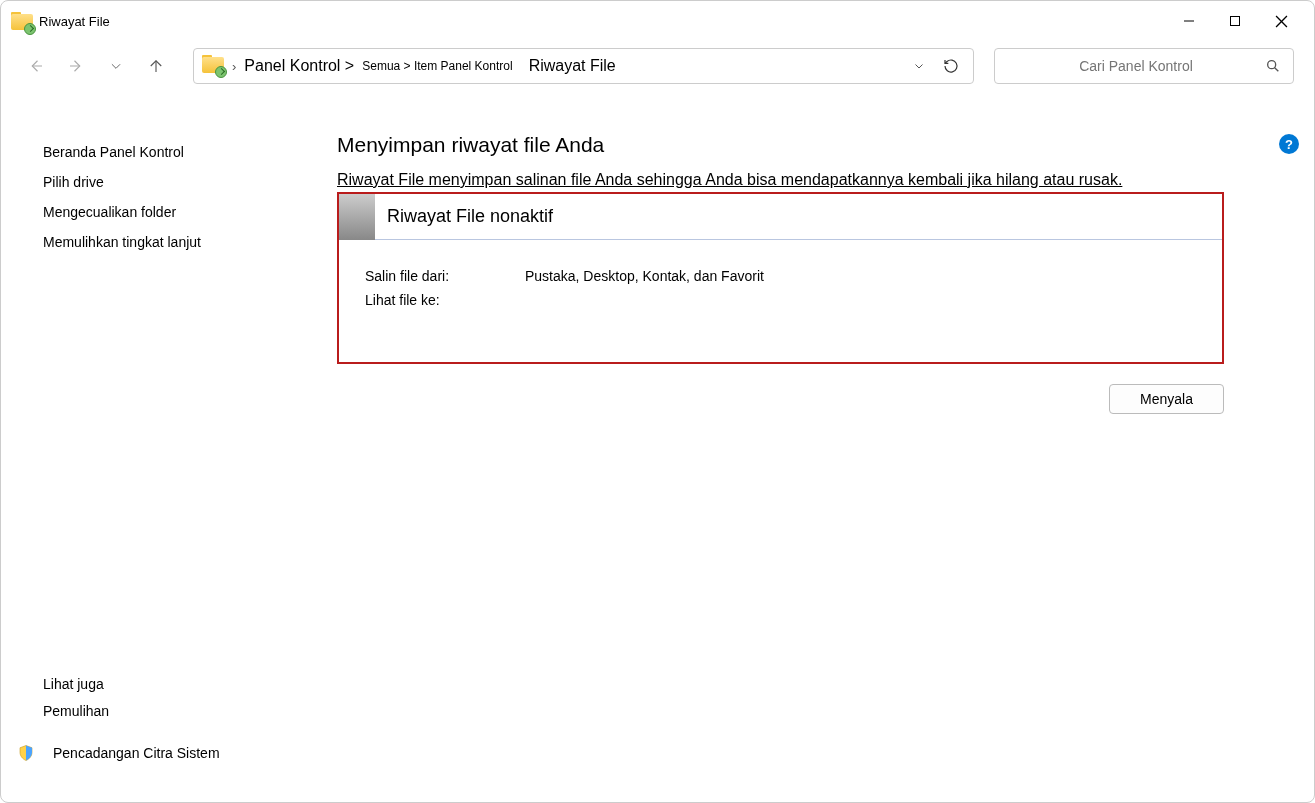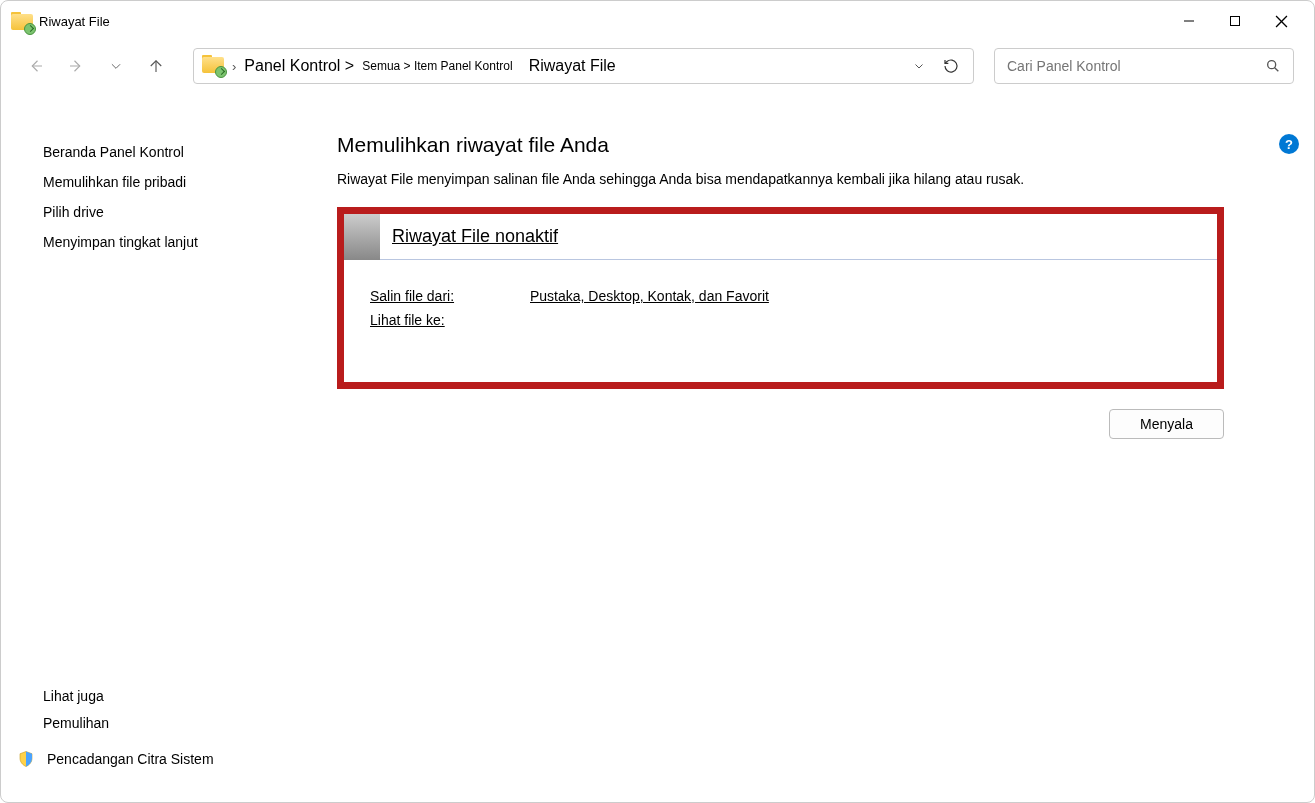--- a/index.html
+++ b/index.html
@@ -23,40 +23,40 @@
 .addressbar { flex: 1; height: 36px; border: 1px solid #ccc; border-radius: 4px; display: flex; align-items: center; padding: 0 8px; margin-left: 14px; gap: 8px; background: #fff; }
 .addressbar .folder-icon { width: 22px; height: 22px; }
 .addressbar .crumb-sep { color: #555; font-size: 13px; }
 .addressbar .crumb { font-size: 16px; color: #000; white-space: nowrap; }
 .addressbar .crumb.small { font-size: 12px; }
 .addressbar .addr-spacer { flex: 1; }
 .addressbar .addr-dd { width: 20px; display:flex; justify-content:center; }
 .addressbar .addr-refresh { width: 28px; display:flex; justify-content:center; }
 
 .searchbox { width: 300px; height: 36px; border: 1px solid #ccc; border-radius: 4px; display: flex; align-items: center; padding: 0 12px; margin-left: 14px; background: #fff; }
-.searchbox input { border: none; outline: none; flex: 1; font-size: 14px; color: #b91c1c; background: transparent; }
+.searchbox input { border: none; outline: none; flex: 1; font-size: 14px; color: #b91c1c; background: transparent; text-align: center; }
 .searchbox .search-icon { width: 16px; height: 16px; }
 
 
 .help-icon { position: absolute; right: 16px; top: 134px; width: 20px; height: 20px; border-radius: 50%; background: #0078d4; color: #fff; font-size: 13px; font-weight: bold; display: flex; align-items: center; justify-content: center; }
 
 
 .body { display: flex; height: calc(803px - 40px - 58px); padding-top: 8px; }
 .sidebar { width: 310px; padding: 40px 24px 18px 42px; display: flex; flex-direction: column; }
 .sidebar .side-link { font-size: 14px; color: #000; padding: 5px 0; margin-bottom: 4px; cursor: default; }
 .sidebar .side-link:first-child { }
 .sidebar .side-spacer { flex: 1; }
 .sidebar .see-also-header { font-size: 14px; color: #000; margin-bottom: 6px; }
 .sidebar .shield-row { display: flex; align-items: center; gap: 6px; margin-left: -26px; }
 
 .main { flex: 1; padding: 34px 90px 20px 26px; position: relative; }
 .main h1 { font-size: 21px; font-weight: 400; color: #000; margin-bottom: 14px; }
-.main .subtitle { font-size: 14px; color: #000; margin-bottom: 20px; }
-
-.status-box { border: 7px solid #b91c1c; text-decoration: underline; }
+.main .subtitle { font-size: 16px; color: #000; margin-bottom: 3px; text-decoration: underline; }
+
+.status-box { border: 2px solid #b91c1c; }
 .status-header { height: 46px; display: flex; align-items: center; border-bottom: 1px solid #b9c6e0; }
 .status-header .grad { width: 36px; height: 46px; background: linear-gradient(to bottom, #ccc, #888); margin-right: 12px; }
 .status-header .status-title { font-size: 18px; color: #000; }
 .status-body { padding: 28px 26px 46px 26px; }
 .status-row { display: flex; font-size: 14px; margin-bottom: 8px; }
 .status-row .label { width: 160px; color: #000; }
 .drive-block { display: flex; align-items: flex-start; gap: 20px; }
 .drive-icon { width: 70px; height: 36px; margin-top: 4px; }
 .drive-info { font-size: 14px; }
 .drive-info .highlight { color: #5a4a8a; }
@@ -164,39 +164,39 @@
         </svg>
     </span>
   </div>
 </div>
 
 <div class="help-icon">?</div>
 
 <div class="body">
   <div class="sidebar">
     <div class="side-link">Beranda Panel Kontrol</div>
-    <div class="side-link">Memulihkan file pribadi</div>
     <div class="side-link">Pilih drive</div>
-    <div class="side-link">Menyimpan tingkat lanjut</div>
+    <div class="side-link">Mengecualikan folder</div>
+    <div class="side-link">Memulihkan tingkat lanjut</div>
     <div class="side-spacer"></div>
     <div class="see-also-header">Lihat juga</div>
     <div class="side-link">Pemulihan</div>
     <div class="shield-row">
       <span class="shield-glyph">
         <svg width="18" height="18" viewBox="0 0 24 24">
           <path d="M12 2l8 3v6c0 5-3.5 9-8 11-4.5-2-8-6-8-11V5l8-3z" fill="#ffd24a" stroke="#c89b1f" stroke-width="0.8"></path>
           <path d="M12 2l8 3v6c0 5-3.5 9-8 11V2z" fill="#4aa3ff"></path>
         </svg>
       </span>
-      <div class="side-link" style="margin:6px">Pencadangan Citra Sistem</div>
+      <div class="side-link" style="margin:12px">Pencadangan Citra Sistem</div>
     </div>
   </div>
 
   <div class="main">
-    <h1>Memulihkan riwayat file Anda</h1>
+    <h1>Menyimpan riwayat file Anda</h1>
     <p class="subtitle">Riwayat File menyimpan salinan file Anda sehingga Anda bisa mendapatkannya kembali jika hilang atau rusak.</p>
 
     <div class="status-box">
       <div class="status-header">
         <div class="grad"></div>
         <div class="status-title">Riwayat File nonaktif</div>
       </div>
       <div class="status-body">
         <div class="status-row">
           <div class="label">Salin file dari:</div>

